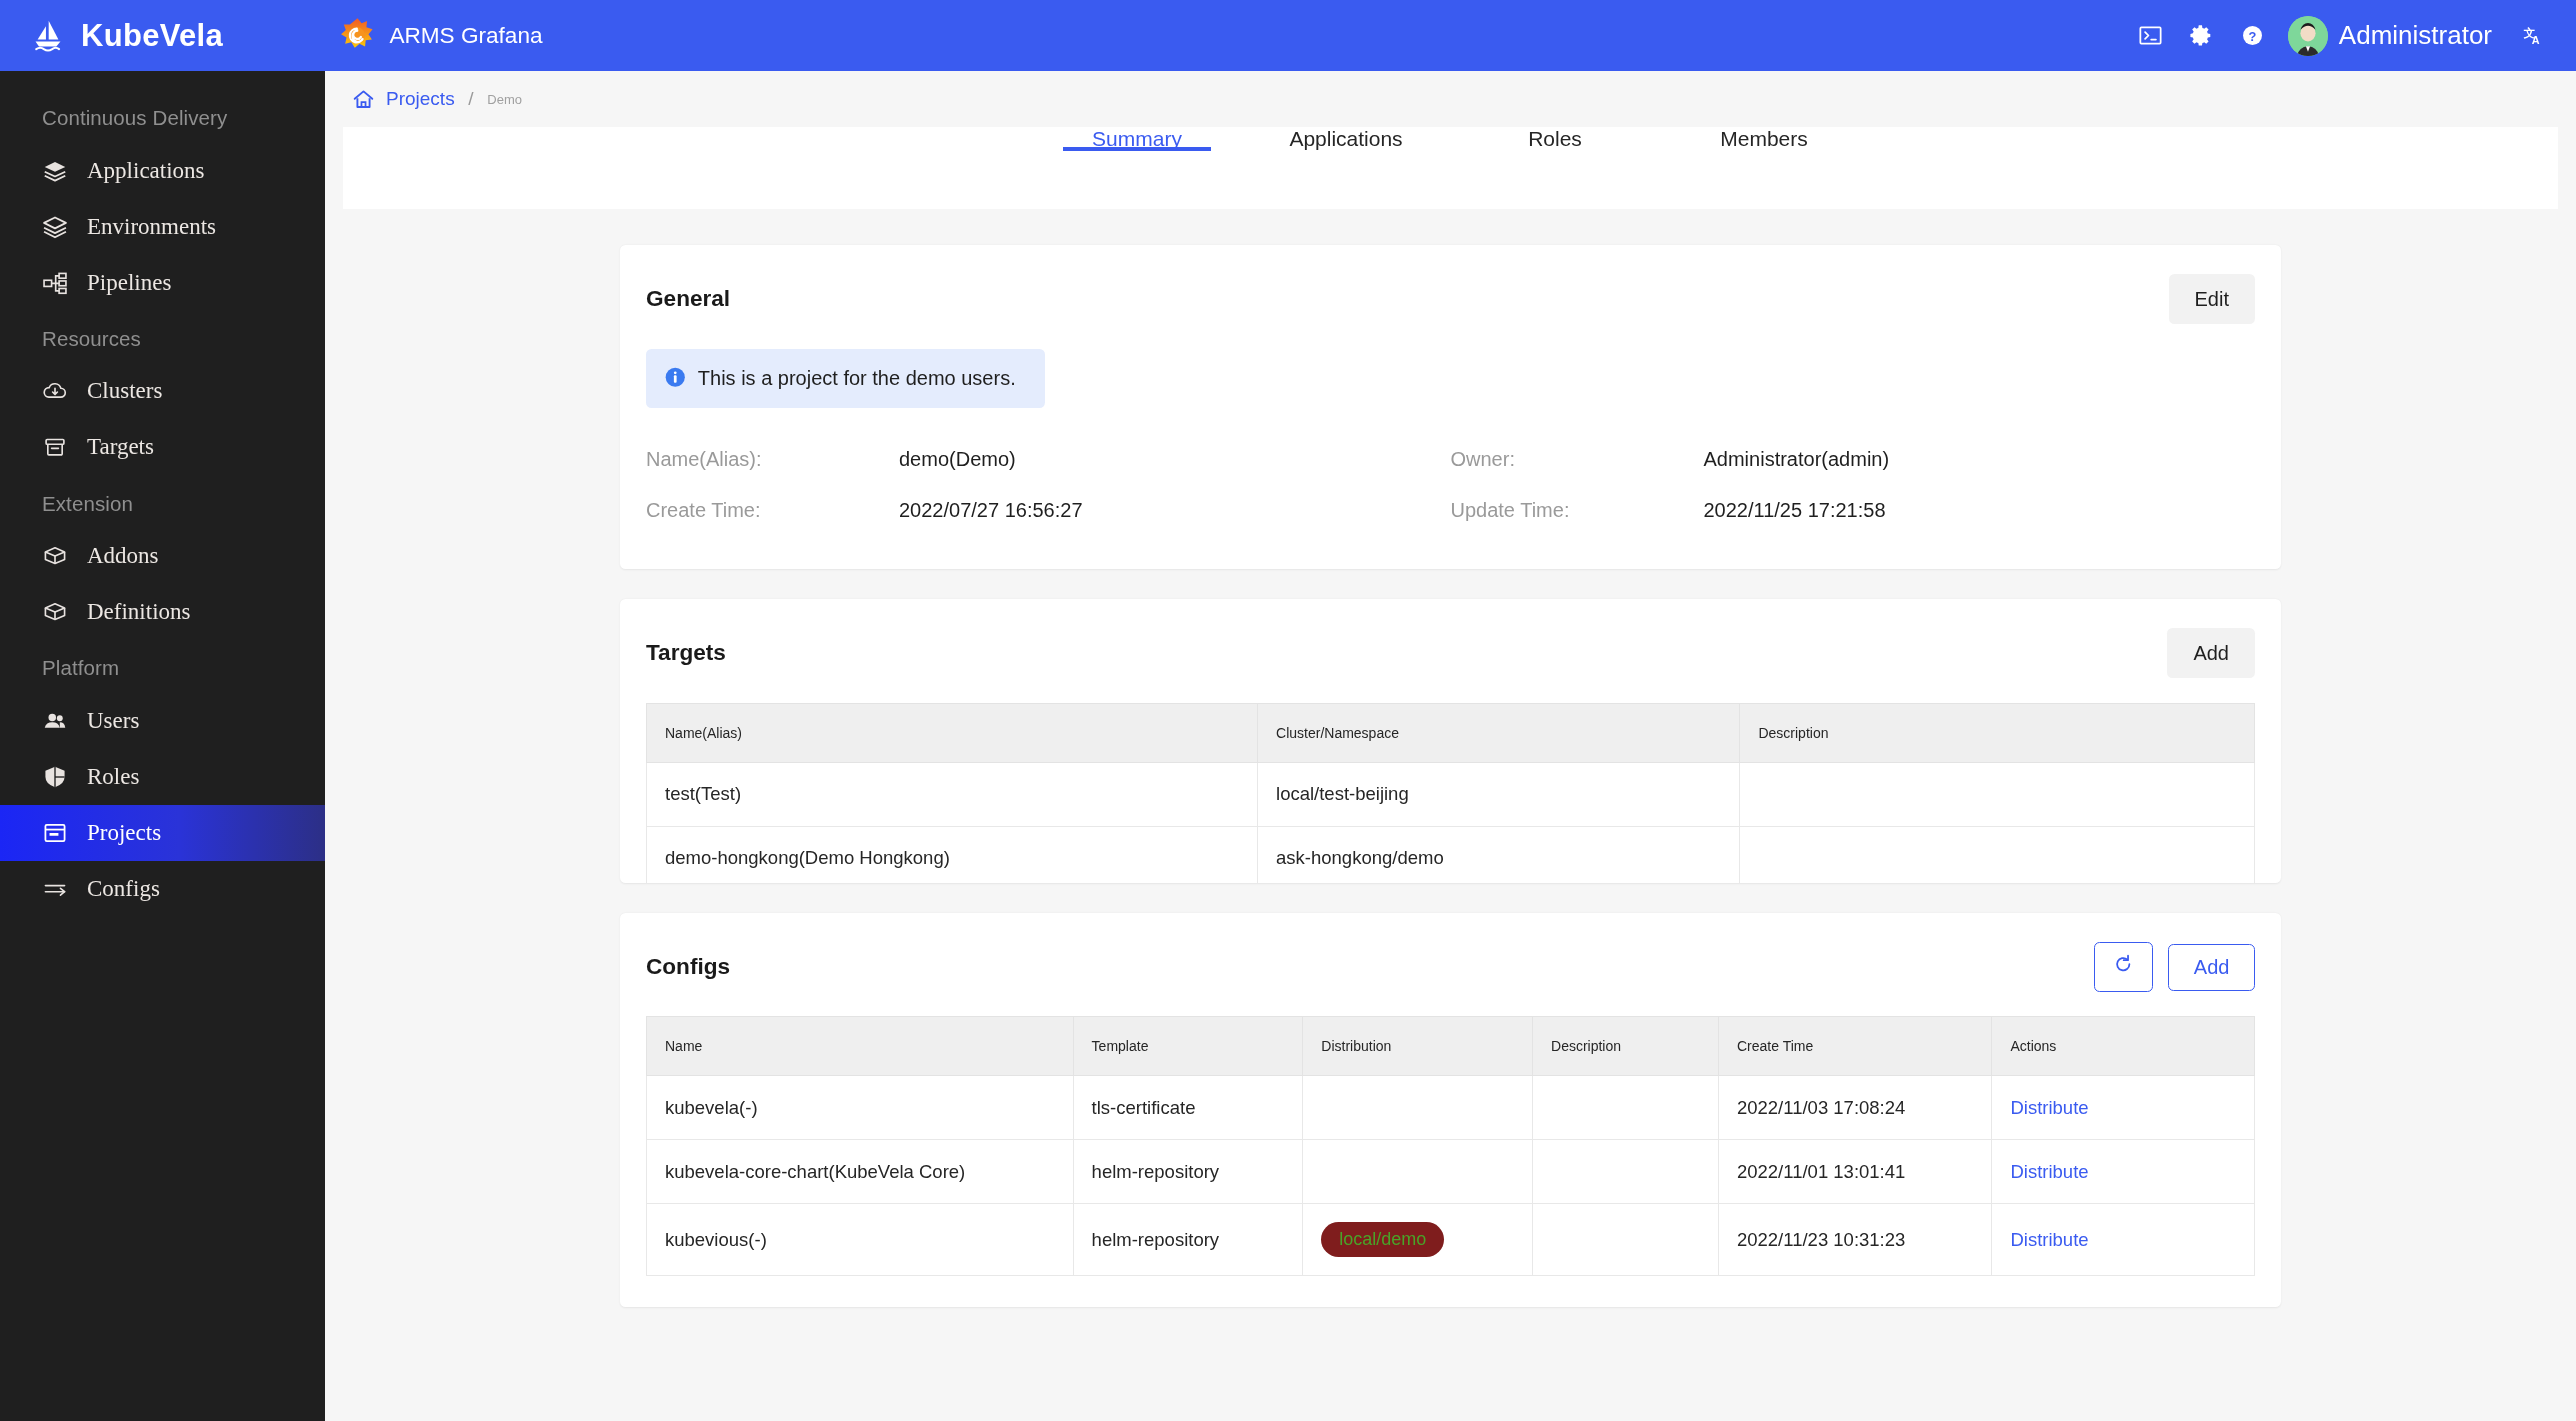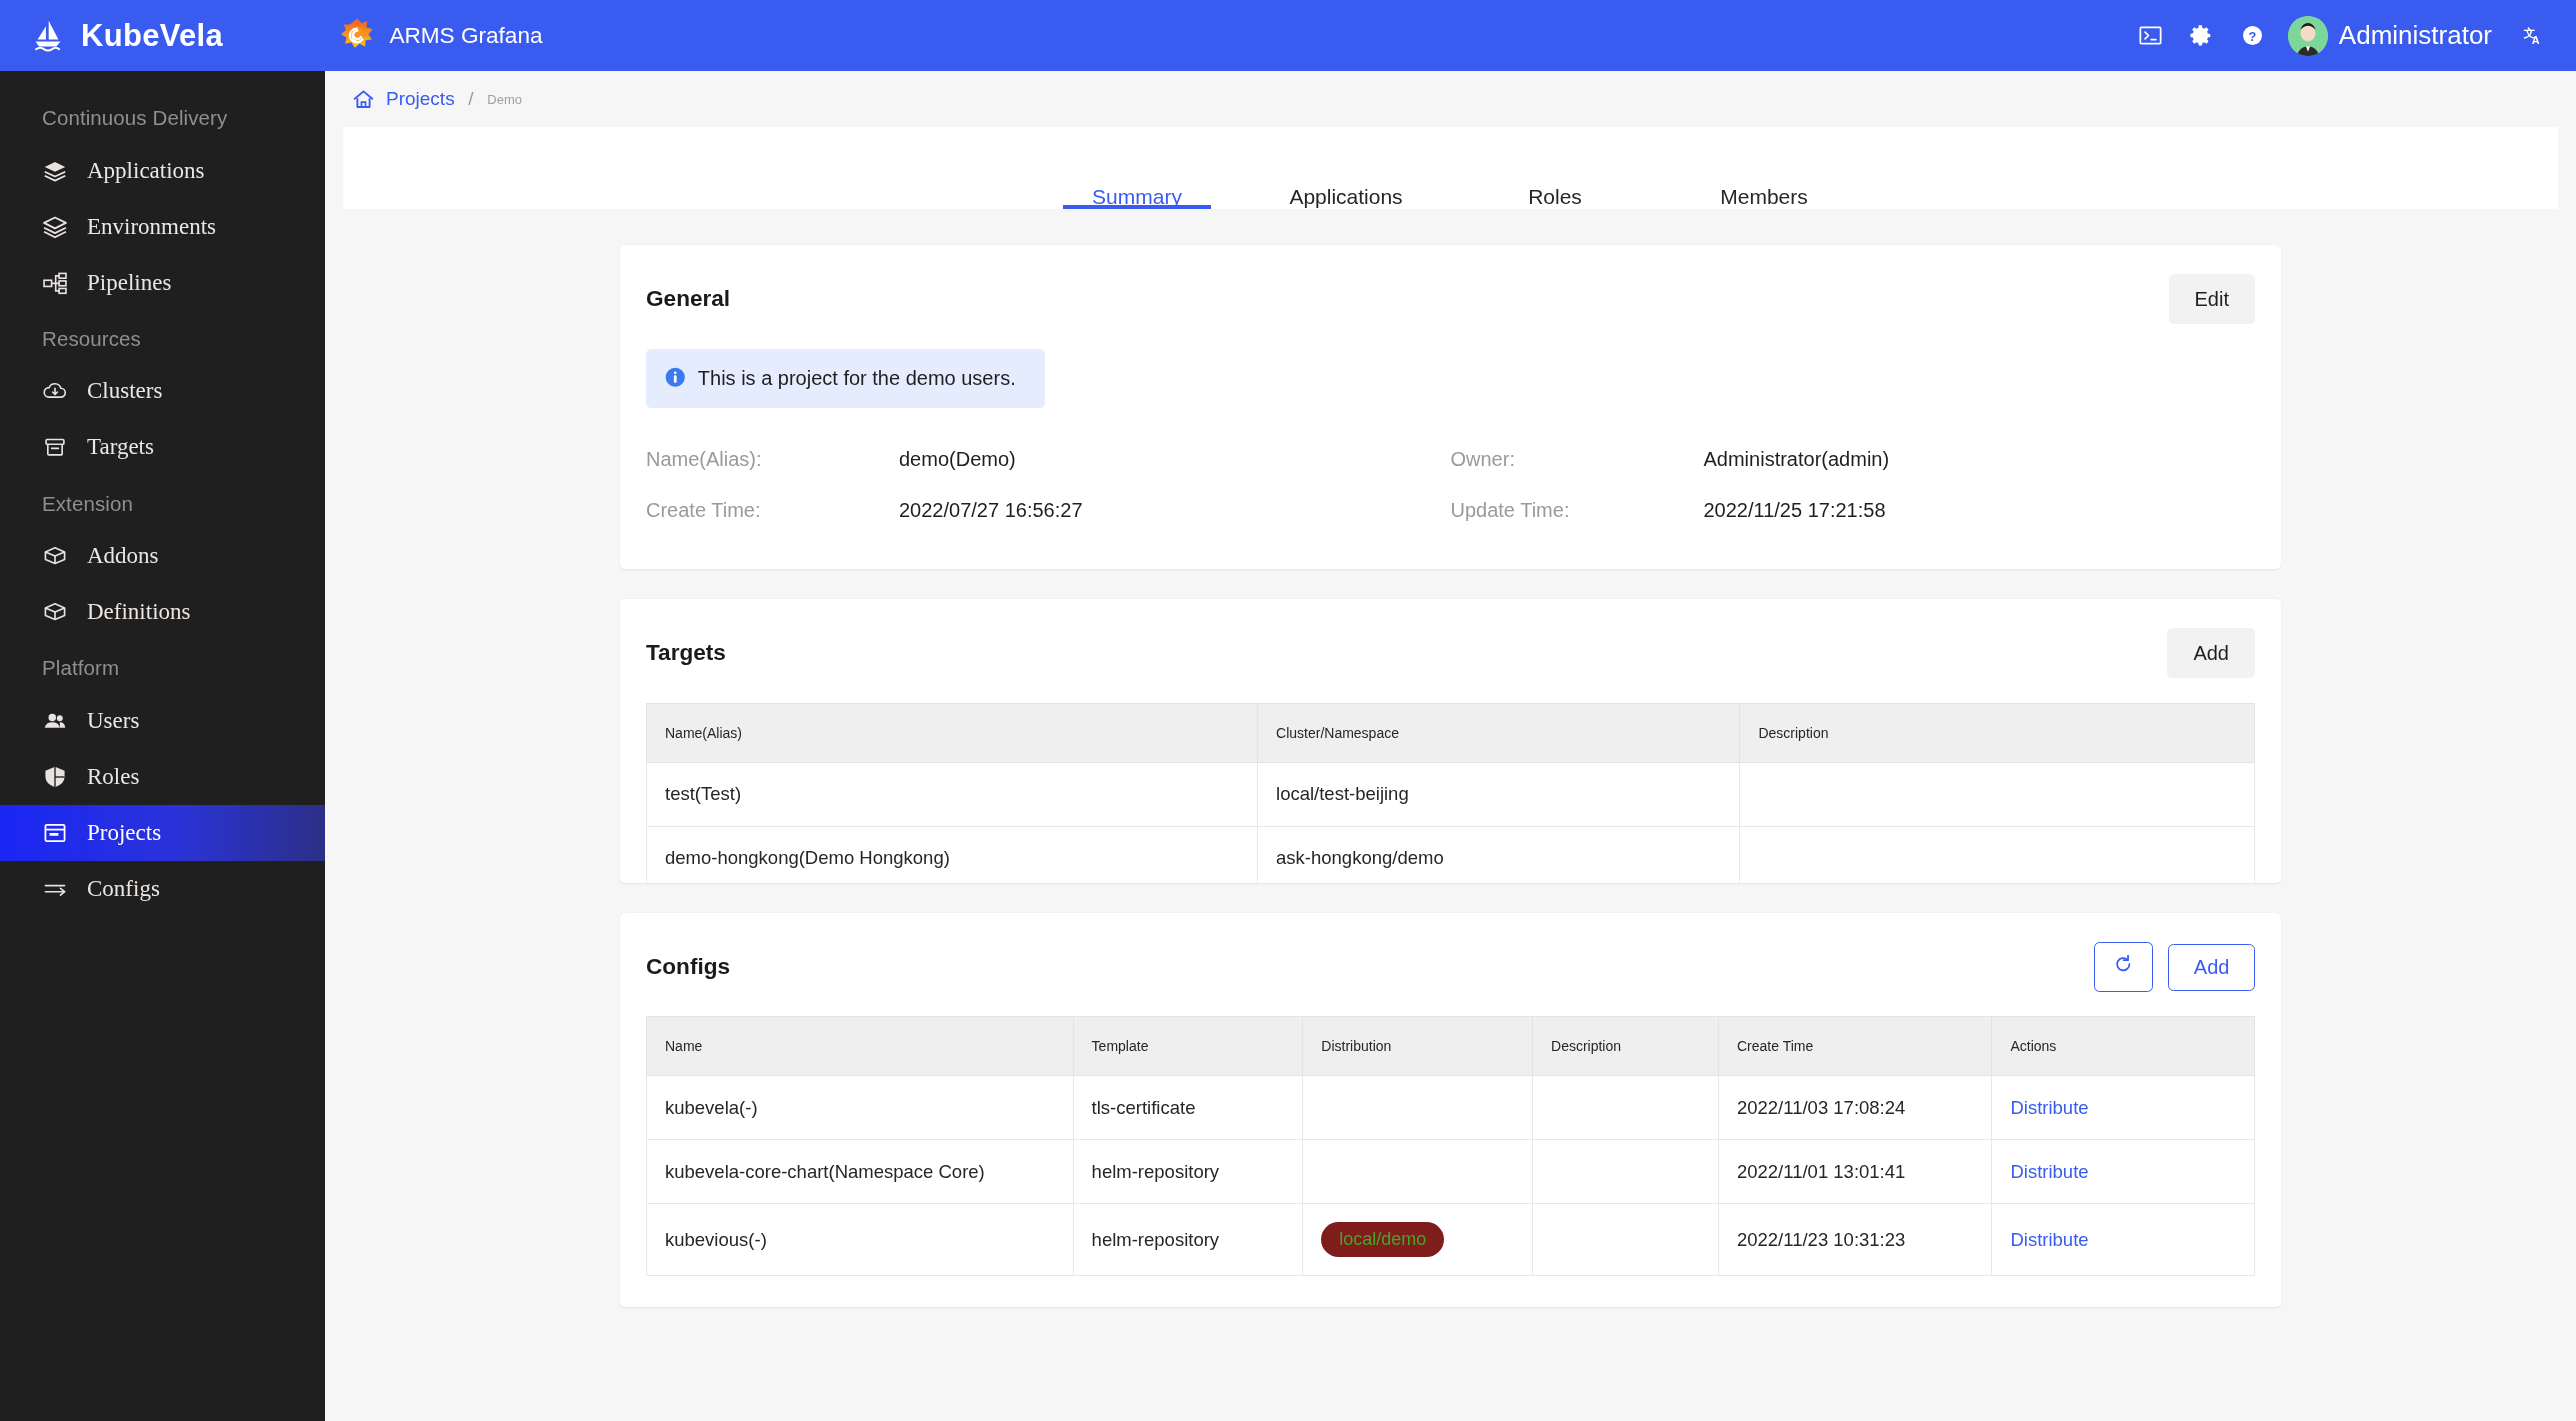--- a/index.html
+++ b/index.html
@@ -88,21 +88,21 @@
     gap: 11px; padding-left: 27px;
     font-size: 19px;
   }
   .bc-home { width: 23px; height: 23px; display:block; }
   .bc-link { color: #3a5bf0; cursor: pointer; font-size: 19px; }
   .bc-sep { color: #9b9b9b; font-size: 19px; margin: 0 2.7px; }
   .bc-current { color: #a0a0a0; font-size: 13px; }
 
   .tabs-bar {
     background: #fff; height: 82px;
-    display: flex; align-items: flex-end; justify-content: center;
+    display: flex; align-items: flex-start; justify-content: center;
     gap: 4px;
     margin: 0 18px;
   }
   .tab {
     display: flex; align-items: center; justify-content: center;
     min-width: 205px; font-size: 21px; color: #262626;
     cursor: pointer; position: relative;
   }
   .tab.active { color: #3a5bf0; }
   .tab.active::after {
@@ -531,21 +531,21 @@
                 <td>kubevela(-)</td>
                 <td>tls-certificate</td>
                 <td></td>
                 <td></td>
                 <td>2022/11/03 17:08:24</td>
                 <td>
                   <span class="link-blue">Distribute</span>
                 </td>
               </tr>
               <tr>
-                <td>kubevela-core-chart(Namespace Core)</td>
+                <td>kubevela-core-chart(KubeVela Core)</td>
                 <td>helm-repository</td>
                 <td></td>
                 <td></td>
                 <td>2022/11/01 13:01:41</td>
                 <td>
                   <span class="link-blue">Distribute</span>
                 </td>
               </tr>
               <tr>
                 <td>kubevious(-)</td>

